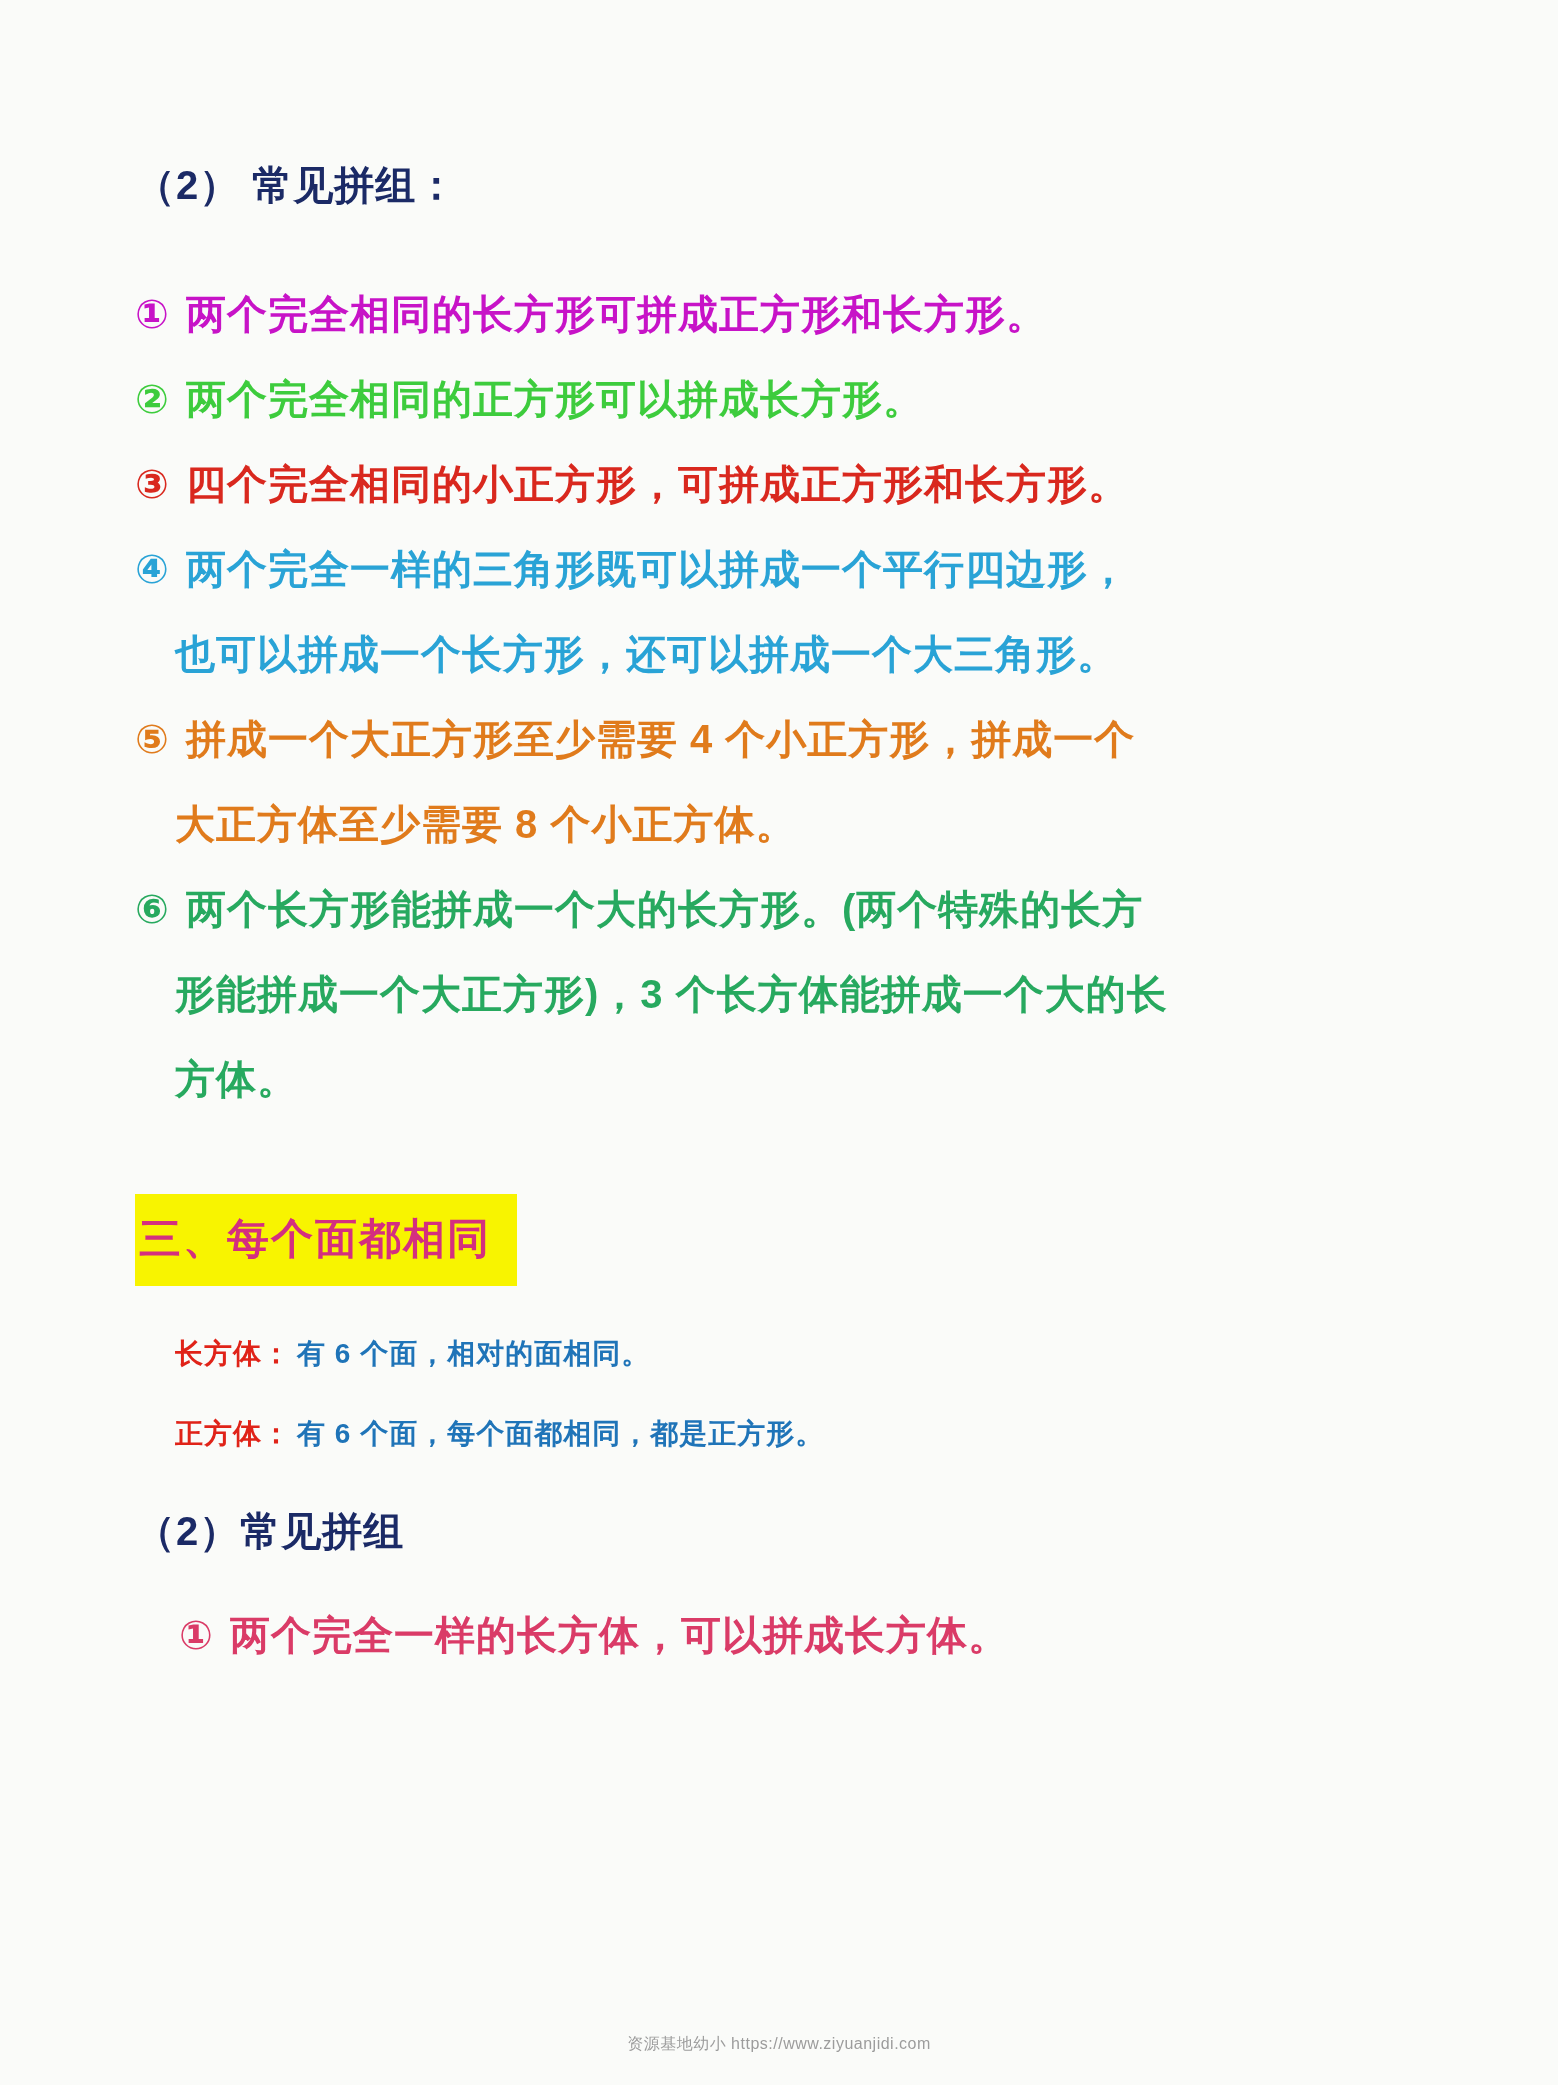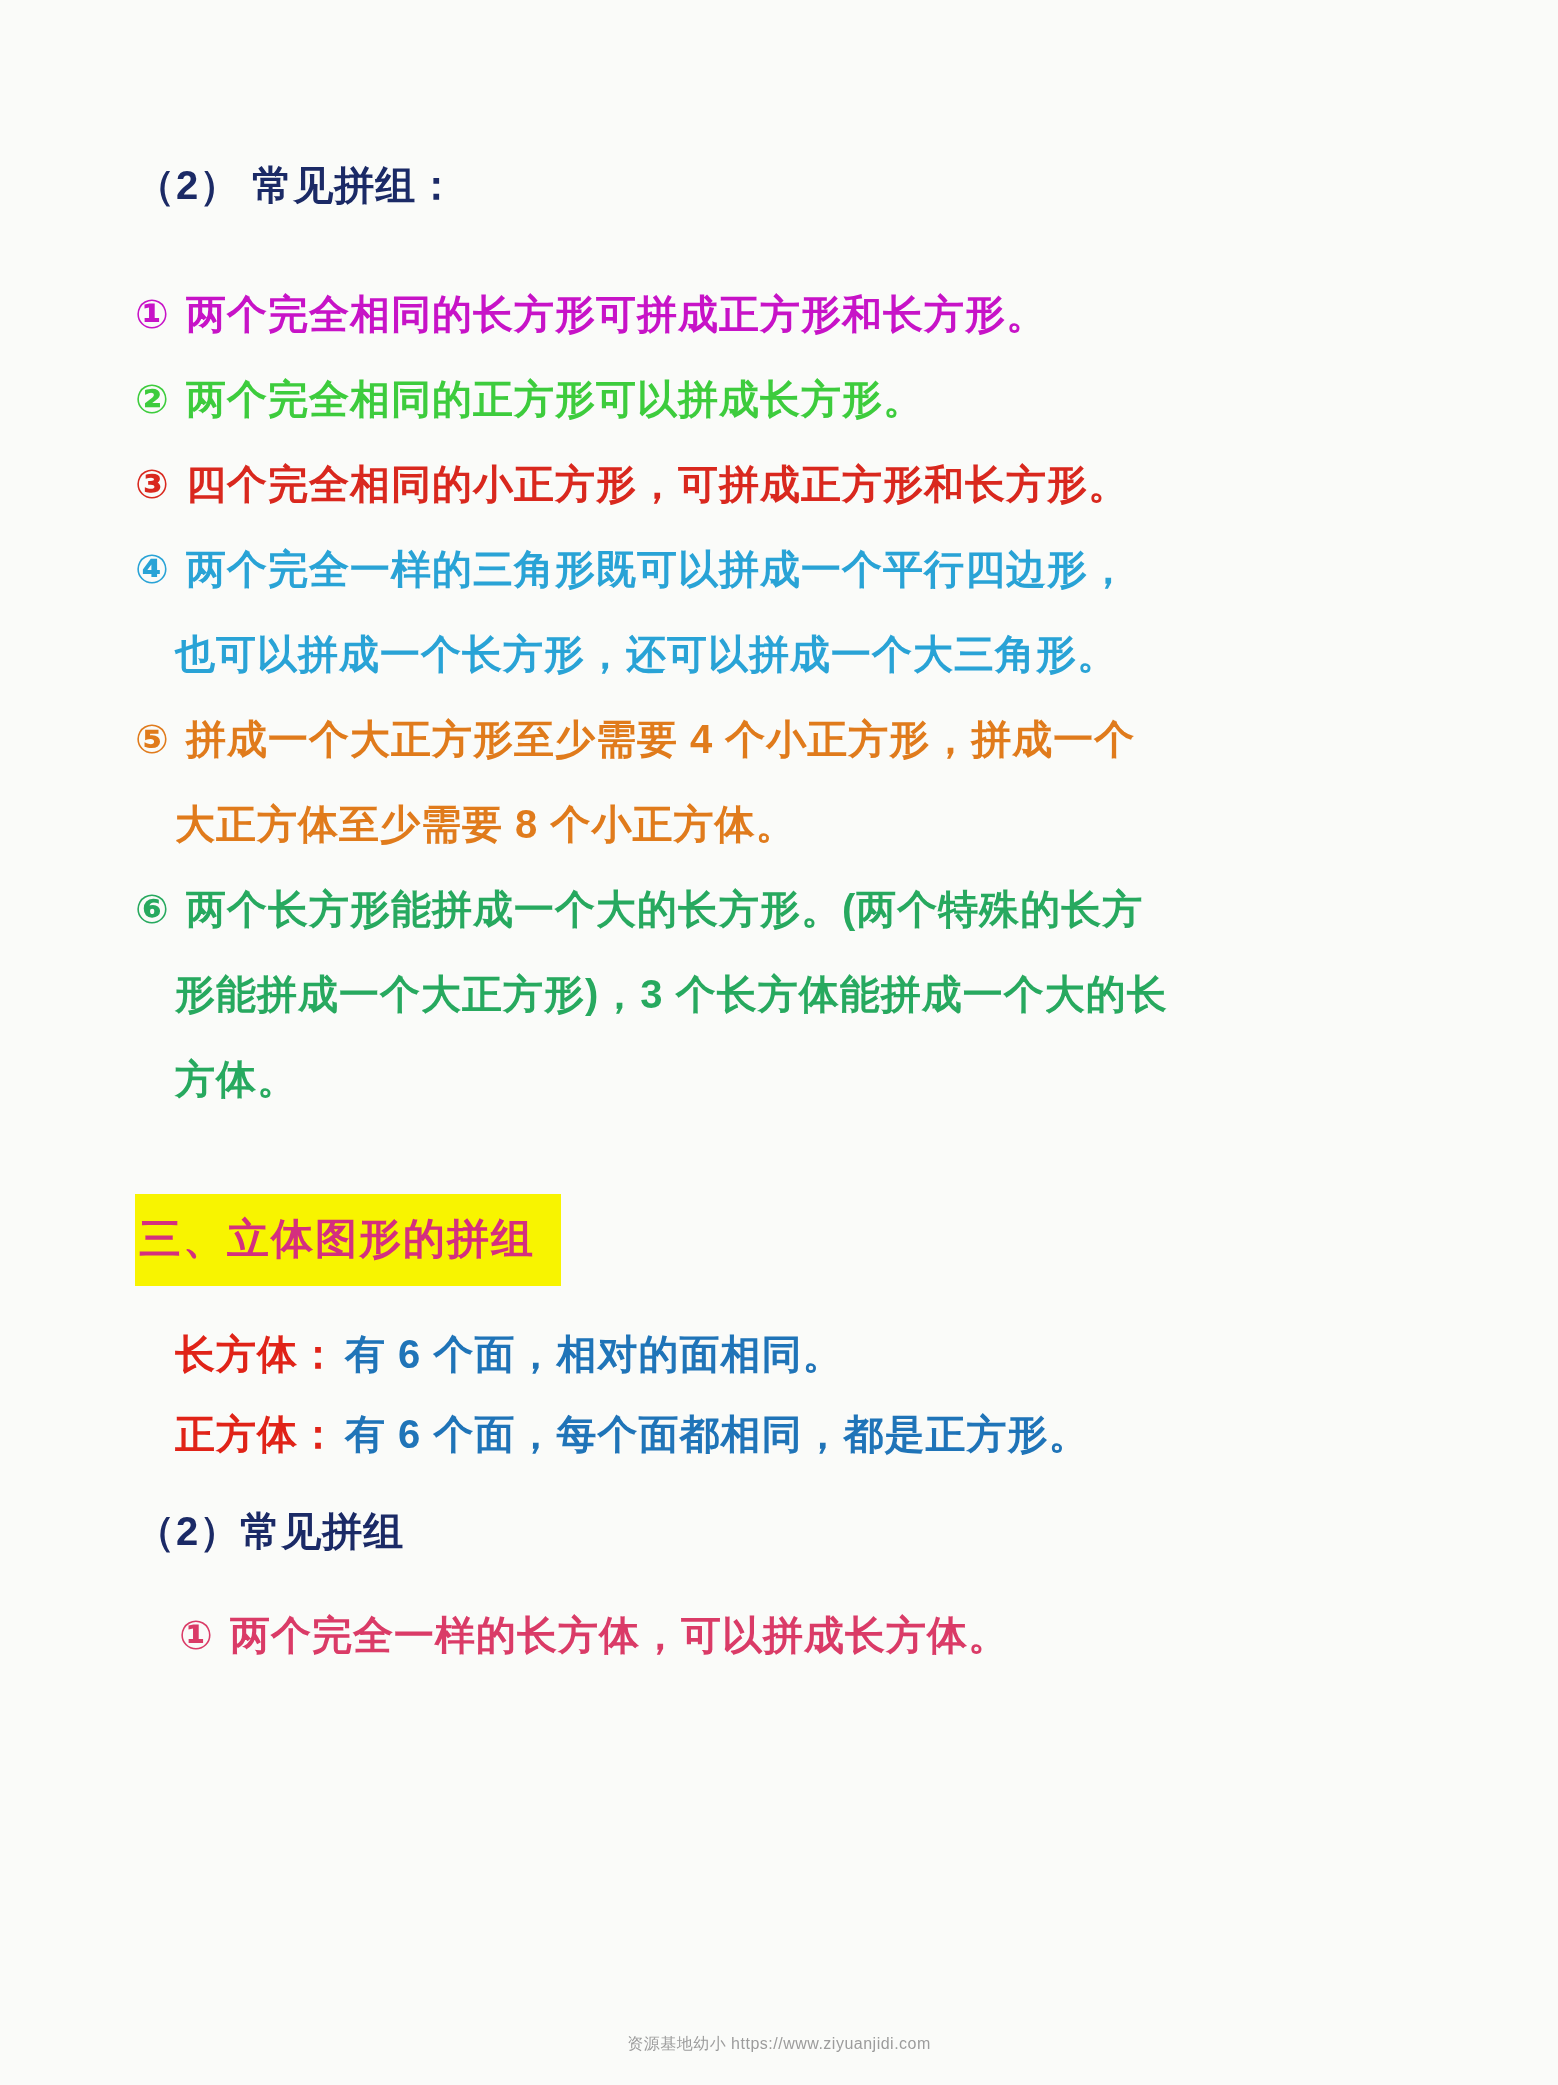--- a/index.html
+++ b/index.html
@@ -30,21 +30,21 @@
   .hl-wrap{margin-bottom:28px;}
   .hl{
     display:inline-block;
     font-size:42px;font-weight:bold;
     line-height:50px;
     padding:20px 26px 22px 4px;
     letter-spacing:2px;
   }
   .heading-sub{line-height:70px;margin-bottom:16px;}
   .defs{padding-left:40px;margin-bottom:22px;}
-  .def-line{font-size:40px;font-weight:bold;line-height:80px;white-space:nowrap;letter-spacing:1px;}
+  .def-line{font-size:28px;font-weight:bold;line-height:80px;white-space:nowrap;letter-spacing:1px;}
   .def-line .desc{margin-left:6px;}
   .list-sub{padding-left:44px;margin-top:28px;}
   .list-sub .item{line-height:83px;}
   .footer{
     margin-top:auto;
     text-align:center;
     font-size:16px;
     color:#9c9c9c;
     padding-bottom:30px;
     letter-spacing:0.5px;
@@ -83,21 +83,21 @@
 
     <div class="item" style="color: rgb(39, 169, 95);">
       <div class="line first"><span class="marker">⑥</span><span>两个长方形能拼成一个大的长方形。(两个特殊的长方</span></div>
       <div class="line cont">形能拼成一个大正方形)，3 个长方体能拼成一个大的长</div>
       <div class="line cont">方体。</div>
     </div>
 
   </div>
 
   <div class="hl-wrap">
-    <span class="hl" style="color: rgb(212, 47, 127); background-color: rgb(248, 244, 0);">三、立体图形的拼组</span>
+    <span class="hl" style="color: rgb(212, 47, 127); background-color: rgb(248, 244, 0);">三、每个面都相同</span>
   </div>
 
 
   <div class="defs">
     <div class="def-line">
       <span class="term" style="color: rgb(224, 35, 24);">长方体：</span><span class="desc" style="color: rgb(31, 116, 184);">有 6 个面，相对的面相同。</span>
     </div>
     <div class="def-line">
       <span class="term" style="color: rgb(224, 35, 24);">正方体：</span><span class="desc" style="color: rgb(31, 116, 184);">有 6 个面，每个面都相同，都是正方形。</span>
     </div>

